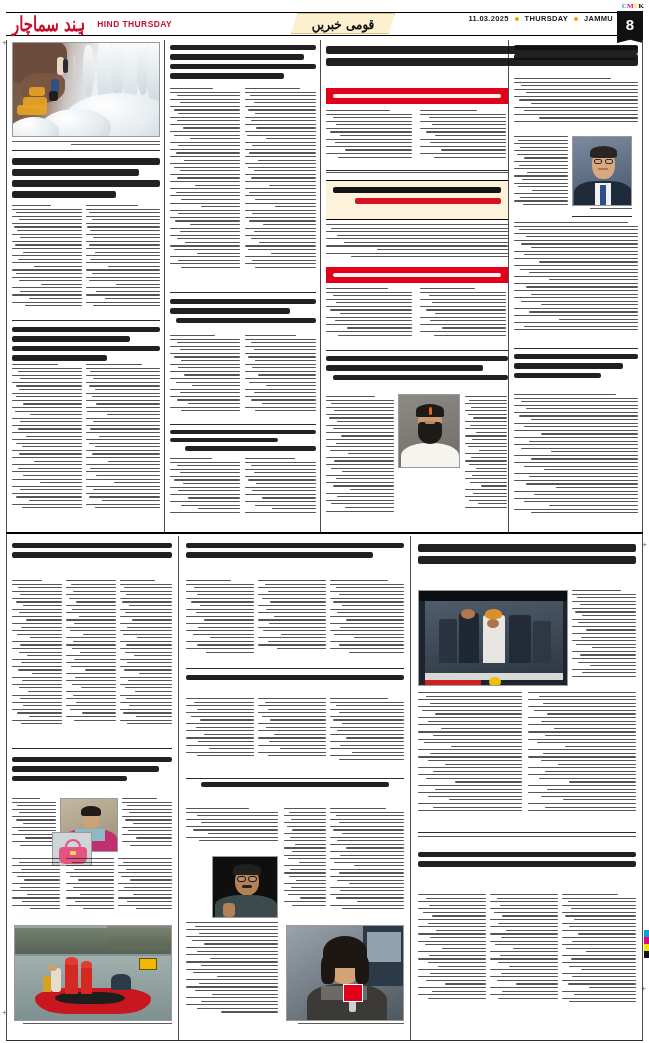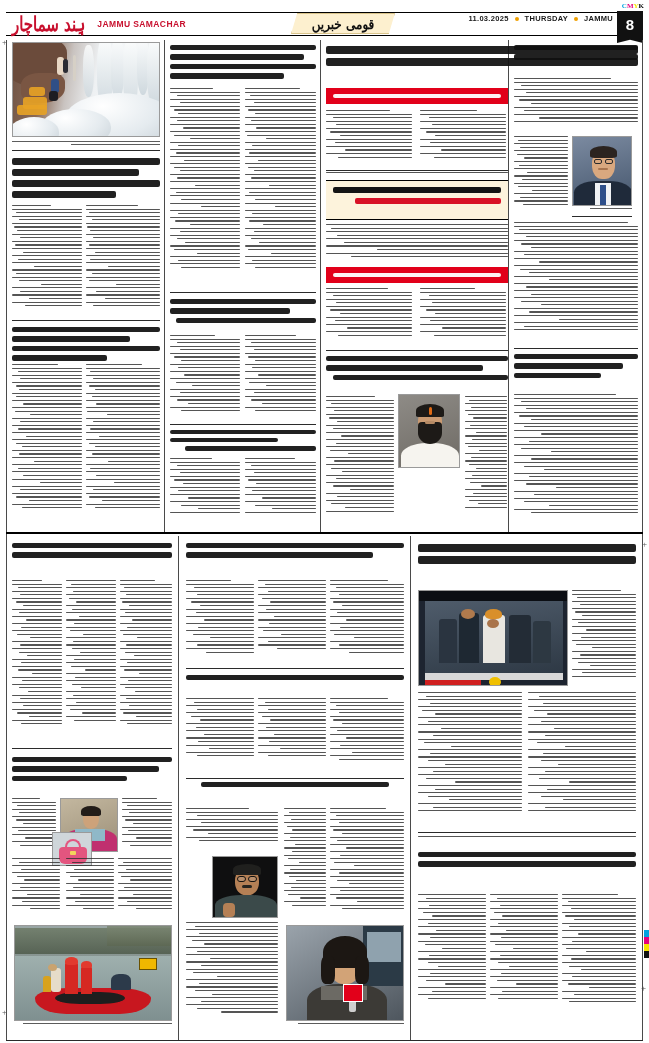--- a/index.html
+++ b/index.html
@@ -197,21 +197,21 @@
   <div class="regmark" style="left:2px; top:38px;">+</div>
   <div class="regmark" style="left:2px; top:1008px;">+</div>
   <div class="regmark" style="right:2px; top:540px;">+</div>
   <div class="regmark" style="right:3px; top:984px;">+</div>
   <div class="cmyk">
     <span class="c-c">C</span><span class="c-m">M</span><span class="c-y">Y</span><span class="c-k">K</span>
   </div>
 
   <div class="masthead">
     <div class="logo-urdu">ہِند سماچار</div>
-    <div class="logo-en">JAMMU SAMACHAR</div>
+    <div class="logo-en">HIND THURSDAY</div>
   </div>
   <div class="nat-banner">
     <span>قومی خبریں</span>
   </div>
   <div class="mh-right">
     <span>11.03.2025</span>
     <i class="dot"></i>
     <span>THURSDAY</span>
     <i class="dot"></i>
     <span>JAMMU</span>

